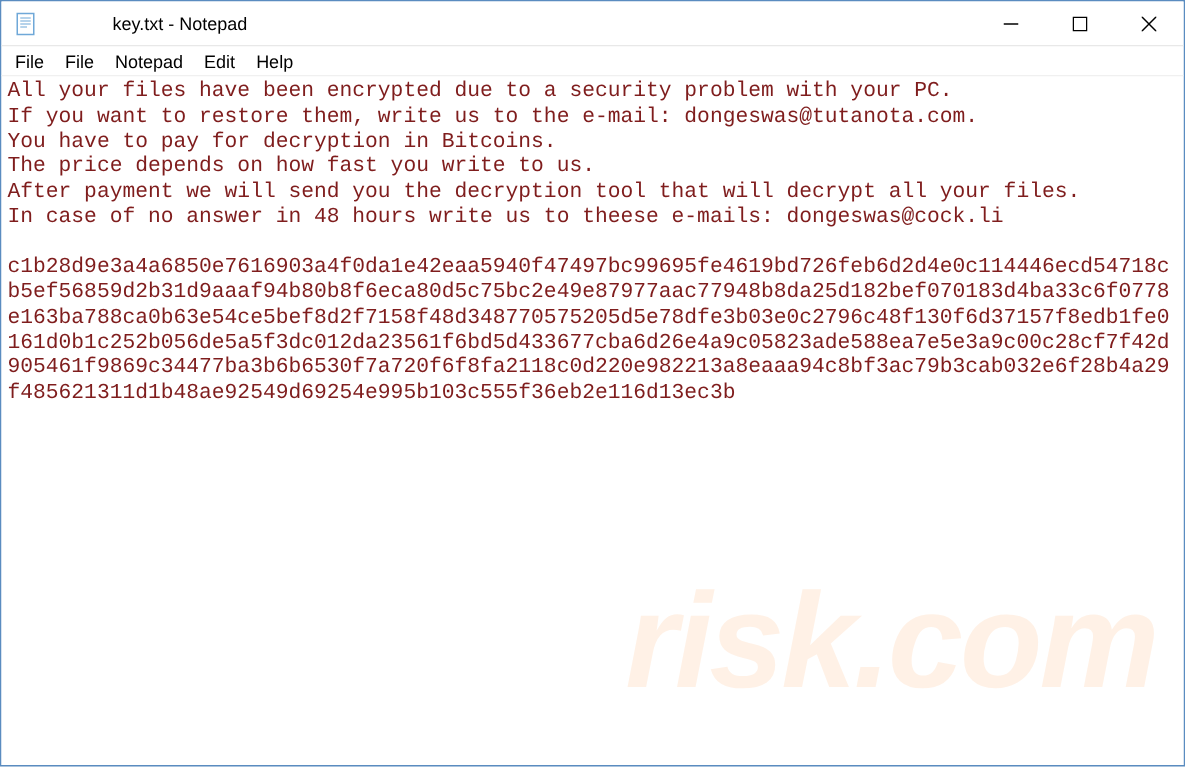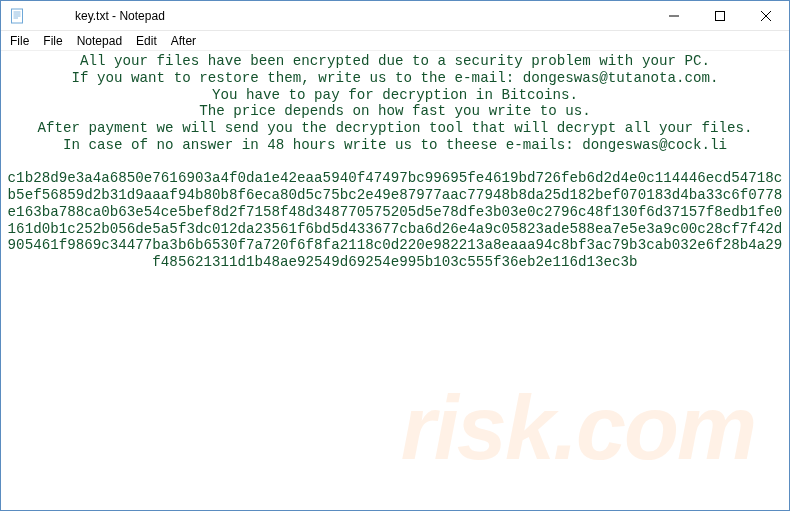--- a/index.html
+++ b/index.html
@@ -68,30 +68,29 @@
       font-size: 12px;
       padding: 1px 7px;
       color: #000;
     }
     .content {
       flex: 1;
       padding: 2px 4px;
       font-family: Consolas, "Courier New", monospace;
       font-size: 14.2px;
       line-height: 1.18;
-      color: #14532d;
+      color: #7f1d1d;
       white-space: pre-wrap;
       word-break: break-all;
       overflow: auto;
       background: #ffffff;
-      text-align: center;
     }
     .watermark {
       position: absolute;
-      right: 34px;
+      right: 18px;
       bottom: 30px;
       font-size: 90px;
       font-weight: bold;
       font-style: italic;
       color: rgba(255, 140, 50, 0.12);
       font-family: Arial, sans-serif;
       letter-spacing: -2px;
       pointer-events: none;
       user-select: none;
     }
@@ -132,21 +131,21 @@
           </svg>
       </div>
     </div>
   </div>
 
   <div class="menubar">
     <span class="menu-item">File</span>
     <span class="menu-item">File</span>
     <span class="menu-item">Notepad</span>
     <span class="menu-item">Edit</span>
-    <span class="menu-item">After</span>
+    <span class="menu-item">Help</span>
   </div>
 
   <div class="content">All your files have been encrypted due to a security problem with your PC.
 If you want to restore them, write us to the e-mail: dongeswas@tutanota.com.
 You have to pay for decryption in Bitcoins.
 The price depends on how fast you write to us.
 After payment we will send you the decryption tool that will decrypt all your files.
 In case of no answer in 48 hours write us to theese e-mails: dongeswas@cock.li
 
 c1b28d9e3a4a6850e7616903a4f0da1e42eaa5940f47497bc99695fe4619bd726feb6d2d4e0c114446ecd54718cb5ef56859d2b31d9aaaf94b80b8f6eca80d5c75bc2e49e87977aac77948b8da25d182bef070183d4ba33c6f0778e163ba788ca0b63e54ce5bef8d2f7158f48d348770575205d5e78dfe3b03e0c2796c48f130f6d37157f8edb1fe0161d0b1c252b056de5a5f3dc012da23561f6bd5d433677cba6d26e4a9c05823ade588ea7e5e3a9c00c28cf7f42d905461f9869c34477ba3b6b6530f7a720f6f8fa2118c0d220e982213a8eaaa94c8bf3ac79b3cab032e6f28b4a29f485621311d1b48ae92549d69254e995b103c555f36eb2e116d13ec3b</div>

